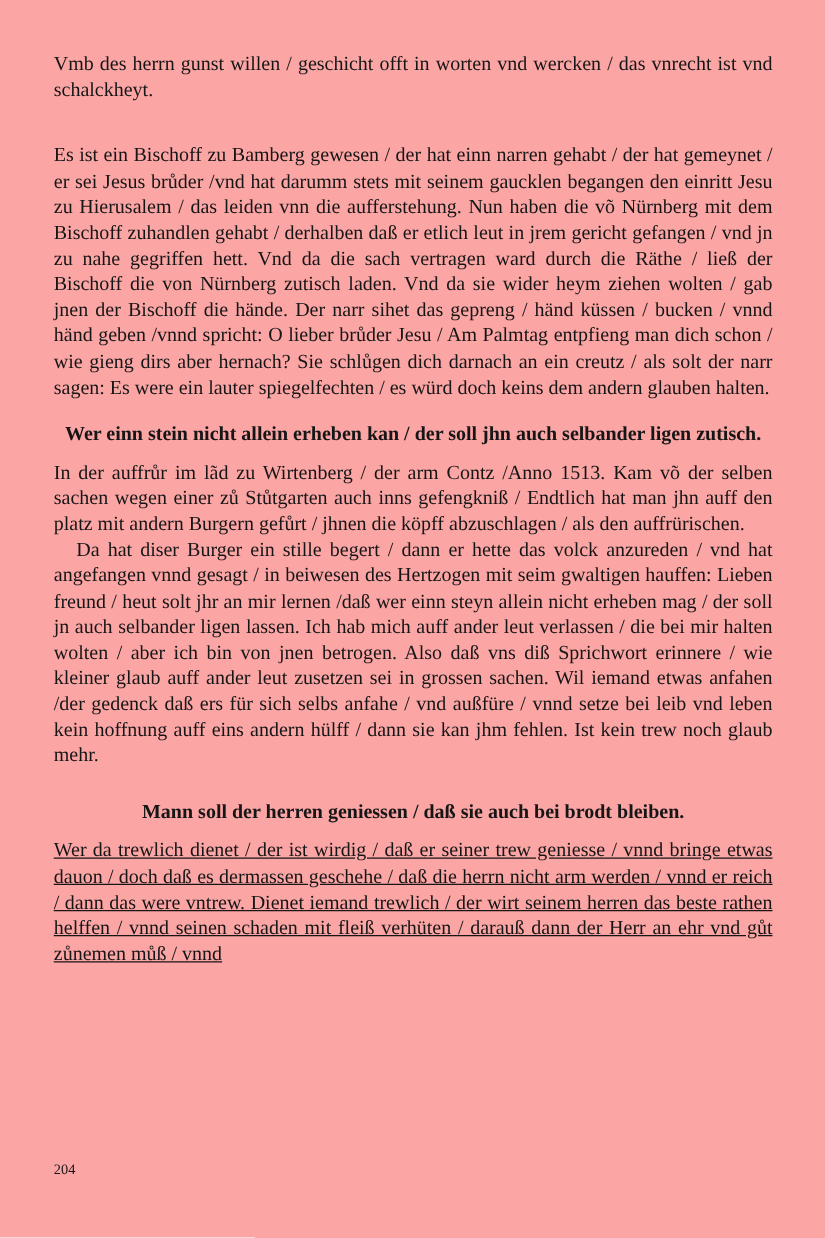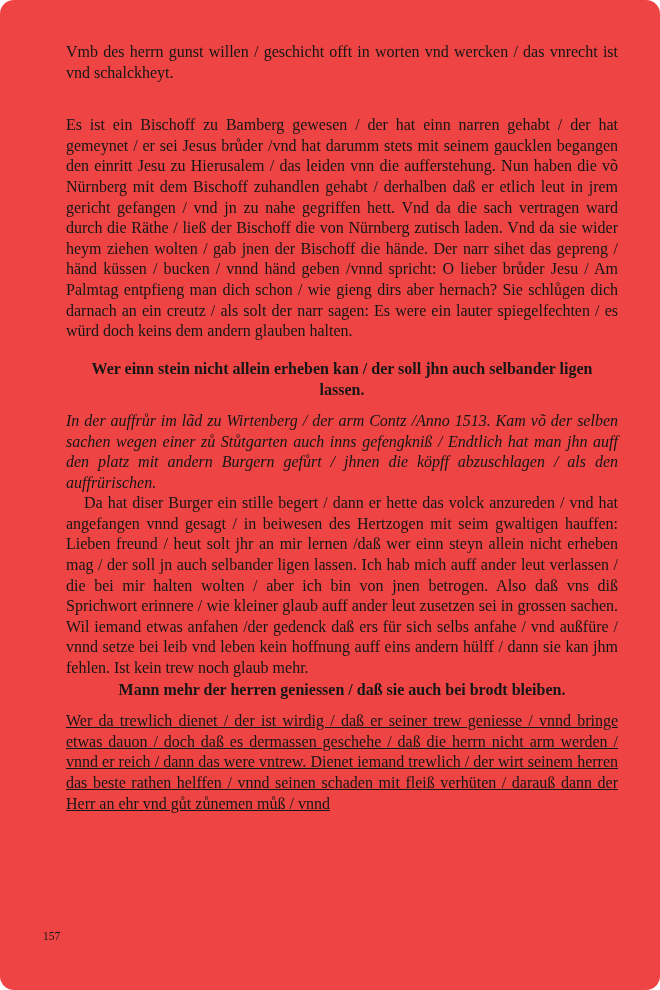--- a/index.html
+++ b/index.html
@@ -8,43 +8,42 @@
     width: 660px;
     height: 990px;
     position: relative;
     font-family: "Liberation Serif", "DejaVu Serif", serif;
     color: #161616;
     overflow: hidden;
   }
   .page {
     position: absolute;
     inset: 0;
-    background: #ef4444;
-    padding: 42px 42px 0 66px;
-    border-radius: 14px;
+    background: #fca5a5;
+    padding: 42px 42px 0 43px;
   }
   .para {
     font-size: 16px;
     line-height: 20.6px;
     text-align: justify;
     text-justify: inter-word;
   }
   .heading {
     font-size: 16px;
     line-height: 21.6px;
     font-weight: bold;
     text-align: center;
     padding: 0 6px;
   }
   .para-intro      { margin-bottom: 32px; }
   .heading-1       { margin-bottom: 9px; }
   .para-bishop     { margin-bottom: 16px; }
   .heading-2       { margin-bottom: 10px; }
-  .para-uprising   { margin-bottom: 0; font-style: italic; }
-  .para-burger     { text-indent: 18px; }
+  .para-uprising   { margin-bottom: 0; }
+  .para-burger     { text-indent: 18px; margin-bottom: 23px; }
   .heading-3       { margin-bottom: 11px; }
   .para-servant    { margin-bottom: 0; text-decoration: underline; }
   .page-number {
     position: absolute;
     left: 43px;
     top: 929px;
     font-size: 11.5px;
     line-height: 14px;
     color: #161616;
   }
@@ -52,25 +51,25 @@
 </head>
 <body>
 
 <div class="page">
 
   <p class="para para-intro">Vmb des herrn gunst willen / geschicht offt in worten vnd wercken / das vnrecht ist vnd schalckheyt.</p>
 
 
   <p class="para para-bishop">Es ist ein Bischoff zu Bamberg gewesen / der hat einn narren gehabt / der hat gemeynet / er sei Jesus brůder /vnd hat darumm stets mit seinem gaucklen begangen den einritt Jesu zu Hierusalem / das leiden vnn die aufferstehung. Nun haben die võ Nürnberg mit dem Bischoff zuhandlen gehabt / derhalben daß er etlich leut in jrem gericht gefangen / vnd jn zu nahe gegriffen hett. Vnd da die sach vertragen ward durch die Räthe / ließ der Bischoff die von Nürnberg zutisch laden. Vnd da sie wider heym ziehen wolten / gab jnen der Bischoff die hände. Der narr sihet das gepreng / händ küssen / bucken / vnnd händ geben /vnnd spricht: O lieber brůder Jesu / Am Palmtag entpfieng man dich schon / wie gieng dirs aber hernach? Sie schlůgen dich darnach an ein creutz / als solt der narr sagen: Es were ein lauter spiegelfechten / es würd doch keins dem andern glauben halten.</p>
 
-  <h2 class="heading heading-2">Wer einn stein nicht allein erheben kan / der soll jhn auch selbander ligen lassen.</h2>
+  <h2 class="heading heading-2">Wer einn stein nicht allein erheben kan / der soll jhn auch selbander ligen zutisch.</h2>
 
   <p class="para para-uprising">In der auffrůr im lãd zu Wirtenberg / der arm Contz /Anno 1513. Kam võ der selben sachen wegen einer zů Stůtgarten auch inns gefengkniß / Endtlich hat man jhn auff den platz mit andern Burgern gefůrt / jhnen die köpff abzuschlagen / als den auffrürischen.</p>
 
   <p class="para para-burger">Da hat diser Burger ein stille begert / dann er hette das volck anzureden / vnd hat angefangen vnnd gesagt / in beiwesen des Hertzogen mit seim gwaltigen hauffen: Lieben freund / heut solt jhr an mir lernen /daß wer einn steyn allein nicht erheben mag / der soll jn auch selbander ligen lassen. Ich hab mich auff ander leut verlassen / die bei mir halten wolten / aber ich bin von jnen betrogen. Also daß vns diß Sprichwort erinnere / wie kleiner glaub auff ander leut zusetzen sei in grossen sachen. Wil iemand etwas anfahen /der gedenck daß ers für sich selbs anfahe / vnd außfüre / vnnd setze bei leib vnd leben kein hoffnung auff eins andern hülff / dann sie kan jhm fehlen. Ist kein trew noch glaub mehr.</p>
 
-  <h2 class="heading heading-3">Mann mehr der herren geniessen / daß sie auch bei brodt bleiben.</h2>
+  <h2 class="heading heading-3">Mann soll der herren geniessen / daß sie auch bei brodt bleiben.</h2>
 
   <p class="para para-servant">Wer da trewlich dienet / der ist wirdig / daß er seiner trew geniesse / vnnd bringe etwas dauon / doch daß es dermassen geschehe / daß die herrn nicht arm werden / vnnd er reich / dann das were vntrew. Dienet iemand trewlich / der wirt seinem herren das beste rathen helffen / vnnd seinen schaden mit fleiß verhüten / darauß dann der Herr an ehr vnd gůt zůnemen můß / vnnd</p>
 
-  <span class="page-number">157</span>
+  <span class="page-number">204</span>
 
 </div>
 
 </body></html>

